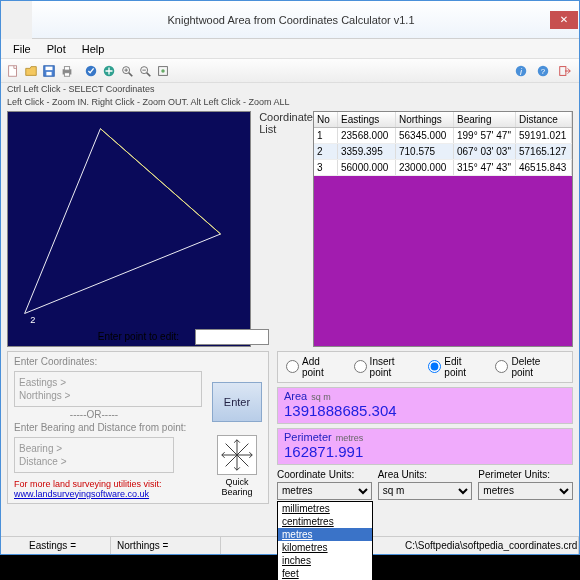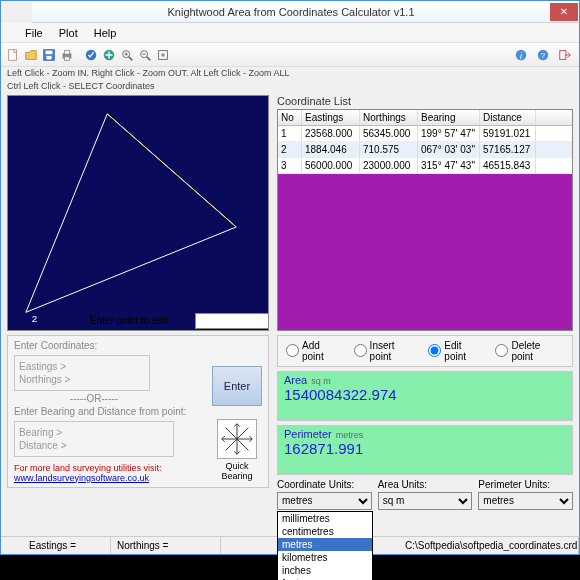--- a/index.html
+++ b/index.html
@@ -1,56 +1,56 @@
 <!DOCTYPE html>
 <html><head>
 <meta charset="utf-8">
 <style>
 * { box-sizing: border-box; margin: 0; padding: 0; font-family: "Segoe UI", Tahoma, sans-serif; }
 body { background: #000; width: 580px; height: 580px; overflow: hidden; }
 .window { width: 580px; height: 555px; background: #f0f0f0; border: 1px solid #4a90d9; display: flex; flex-direction: column; }
-.titlebar { height: 22px; background: linear-gradient(#fff,#eef4fb); display: flex; align-items: center; position: relative; border-bottom: 1px solid #d0d0d0; margin-left: 31px; }
+.titlebar { height: 38px; background: linear-gradient(#fff,#eef4fb); display: flex; align-items: center; position: relative; border-bottom: 1px solid #d0d0d0; margin-left: 31px; }
 .titlebar-title { flex: 1; text-align: center; font-size: 11px; color: #333; }
 .close-btn { width: 28px; height: 18px; background: #c75050; color: #fff; display: flex; align-items: center; justify-content: center; font-size: 10px; margin-right: 1px; cursor: pointer; }
-.menubar { height: 20px; display: flex; align-items: center; padding: 0 16px; font-size: 11px; background: #f6f6f6; border-bottom: 1px solid #e0e0e0;}
+.menubar { height: 20px; display: flex; align-items: center; padding: 0 4px; font-size: 11px; background: #f6f6f6; border-bottom: 1px solid #e0e0e0;}
 .menubar span { padding: 2px 8px; cursor: pointer; }
 .toolbar { height: 24px; display: flex; align-items: center; padding: 0 4px; background: linear-gradient(#fdfdfd,#eee); border-bottom: 1px solid #ddd; gap: 2px; position: relative; }
 .tb-icon { width: 16px; height: 16px; display: flex; align-items: center; justify-content: center; font-size: 11px; cursor: pointer; border-radius: 2px; }
 .tb-icon svg { width: 14px; height: 14px; }
 .tb-right { position: absolute; right: 6px; display: flex; gap: 6px; }
 .hint-row { font-size: 9px; color: #444; padding: 1px 6px; line-height: 1.2; }
 .main-split { display: flex; flex: 0 0 240px; padding: 2px 6px; gap: 8px; }
 .plot-panel { width: 262px; height: 236px; background: #0a0a5a; position: relative; border: 1px solid #888; }
 .plot-panel svg { position: absolute; inset: 0; }
-.coord-panel { flex: 1; display: flex; flex-direction: column; }
+.coord-panel { flex: 1; display: flex; }
 .coord-title { font-size: 11px; color: #333; margin-bottom: 2px; }
 .coord-table { flex: 1; background: #a21caf; border: 1px solid #888; display: flex; flex-direction: column; }
 .ct-head, .ct-row { display: flex; font-size: 10px; }
 .ct-head { background: linear-gradient(#fff,#e8e8e8); border-bottom: 1px solid #bbb; }
 .ct-row { background: #fff; border-bottom: 1px solid #eee; }
 .ct-row.sel { background: #e8f0fa; }
 .ct-head div, .ct-row div { padding: 2px 3px; border-right: 1px solid #ddd; overflow: hidden; white-space: nowrap; }
 .c-no { width: 24px; } .c-e { width: 58px; } .c-n { width: 58px; } .c-b { width: 62px; } .c-d { width: 56px; }
 .lower { display: flex; padding: 2px 6px; gap: 8px; flex: 1; }
 .left-entry { width: 262px; border: 1px solid #c8c8c8; background: #f4f4f4; padding: 4px 6px; font-size: 10px; position: relative; }
 .right-results { flex: 1; display: flex; flex-direction: column; gap: 4px; }
-.edit-row { height: 20px; display: flex; align-items: center; justify-content: flex-end; gap: 24px; font-size: 10px; margin-top: -24px; margin-bottom: 4px; position: relative; z-index: 2; }
+.edit-row { height: 20px; display: flex; align-items: center; justify-content: flex-end; gap: 16px; font-size: 10px; margin-top: -24px; margin-bottom: 4px; position: relative; z-index: 2; }
 .edit-input { width: 74px; height: 16px; border: 1px solid #888; background: #fff; }
 .mode-box { border: 1px solid #c8c8c8; padding: 4px 8px; display: flex; gap: 10px; font-size: 10px; align-items: center; background: #f4f4f4; }
 .mode-box label { display: flex; align-items: center; gap: 3px; cursor: pointer; }
 .mode-box input { cursor: pointer; }
-.group-box { border: 1px solid #c8c8c8; padding: 2px 6px 17px; background: #86efac; }
+.group-box { border: 1px solid #c8c8c8; padding: 2px 6px 4px; background: #f0abfc; }
 .group-label { font-size: 11px; color: #2020c0; display: flex; align-items: baseline; gap: 4px; }
 .group-unit { font-size: 9px; color: #666; }
 .group-val { font-size: 15px; color: #2020e0; font-weight: 400; }
 .unit-row { display: flex; gap: 6px; font-size: 10px; }
 .unit-col { flex: 1; display: flex; flex-direction: column; gap: 2px; }
 .unit-col select { font-size: 10px; height: 18px; border: 1px solid #888; }
 .sel-open { position: absolute; background: #fff; border: 1px solid #000; font-size: 10px; z-index: 99; width: 96px; }
-.sel-open div { padding: 1px 4px; }
+.sel-open div { padding: 1px 4px; text-decoration: underline; }
 .sel-open .hl { background: #3a73c8; color: #fff; }
 .entry-sub { border: 1px solid #c8c8c8; padding: 4px; margin-top: 4px; color: #999; font-size: 10px; }
 .entry-sub div { padding: 1px 0; }
 .or-lbl { text-align: center; color: #888; margin: 2px 0; font-size: 10px; }
 .enter-btn { position: absolute; right: 6px; top: 30px; width: 50px; height: 40px; background: linear-gradient(#dbe6f4,#b8cde8); border: 1px solid #8aa8cc; font-size: 11px; color: #224; display: flex; align-items: center; justify-content: center; cursor: pointer; }
 .quick-box { position: absolute; right: 6px; bottom: 6px; width: 50px; text-align: center; font-size: 9px; }
 .quick-box svg { width: 40px; height: 40px; border: 1px solid #aaa; background: #fff; }
 .red-link { color: #c00; font-size: 9px; }
 .blue-link { color: #00c; text-decoration: underline; font-size: 9px; cursor: pointer; }
 .status { height: 18px; border-top: 1px solid #ccc; display: flex; font-size: 10px; align-items: center; }
@@ -143,22 +143,22 @@
           </svg>
         </div>
       <div class="tb-icon">
           <svg viewBox="0 0 16 16">
             <rect x="2" y="3" width="7" height="10" fill="none" stroke="#c44"></rect>
             <path d="M8 8h6M11 5l3 3-3 3" fill="none" stroke="#c44"></path>
           </svg>
         </div>
     </div>
   </div>
+  <div class="hint-row">Ctrl Left Click - SELECT Coordinates</div>
   <div class="hint-row">Left Click - Zoom IN.  Right Click - Zoom OUT.  Alt Left Click - Zoom ALL</div>
-  <div class="hint-row">Ctrl Left Click - SELECT Coordinates</div>
 
   <div class="main-split">
     <div class="plot-panel">
       <svg viewBox="0 0 262 236">
         <polygon points="100,18 18,218 230,132" fill="none" stroke="#fff" stroke-width="1"></polygon>
         <line x1="230" y1="132" x2="100" y2="18" stroke="#e8e060" stroke-width="1"></line>
         <text x="24" y="228" fill="#fff" font-size="10">2</text>
       </svg>
     </div>
     <div class="coord-panel">
@@ -173,21 +173,21 @@
         </div>
         <div class="ct-row">
           <div class="c-no">1</div>
           <div class="c-e">23568.000</div>
           <div class="c-n">56345.000</div>
           <div class="c-b">199° 57' 47"</div>
           <div class="c-d">59191.021</div>
         </div>
         <div class="ct-row sel">
           <div class="c-no">2</div>
-          <div class="c-e">1884.046</div>
+          <div class="c-e">3359.395</div>
           <div class="c-n">710.575</div>
           <div class="c-b">067° 03' 03"</div>
           <div class="c-d">57165.127</div>
         </div>
         <div class="ct-row">
           <div class="c-no">3</div>
           <div class="c-e">56000.000</div>
           <div class="c-n">23000.000</div>
           <div class="c-b">315° 47' 43"</div>
           <div class="c-d">46515.843</div>
@@ -197,21 +197,21 @@
   </div>
 
   <div class="lower">
     <div style="width:262px;display:flex;flex-direction:column">
       <div class="edit-row">
         <span>Enter point to edit:</span>
         <input class="edit-input" style="">
       </div>
       <div class="left-entry">
         <div style="color:#888">Enter Coordinates:</div>
-        <div class="entry-sub" style="width:136px">
+        <div class="entry-sub" style="width:188px">
           <div>Eastings &gt;</div>
           <div>Northings &gt;</div>
         </div>
         <div class="or-lbl" style="width:160px">-----OR-----</div>
         <div style="color:#888">Enter Bearing and Distance from point:</div>
         <div class="entry-sub" style="width:160px">
           <div>Bearing &gt;</div>
           <div>Distance &gt;</div>
         </div>
         <div style="margin-top:6px">
@@ -258,21 +258,21 @@
         <label>
             <input type="radio" name="m" style="">
             <span>Delete point</span>
           </label>
       </div>
       <div class="group-box">
         <div class="group-label">
             <span>Area</span>
             <span class="group-unit">sq m</span>
           </div>
-        <div class="group-val">1540084322.974</div>
+        <div class="group-val">1391888685.304</div>
       </div>
       <div class="group-box">
         <div class="group-label">
             <span>Perimeter</span>
             <span class="group-unit">metres</span>
           </div>
         <div class="group-val">162871.991</div>
       </div>
       <div class="unit-row" style="position:relative">
         <div class="unit-col">

